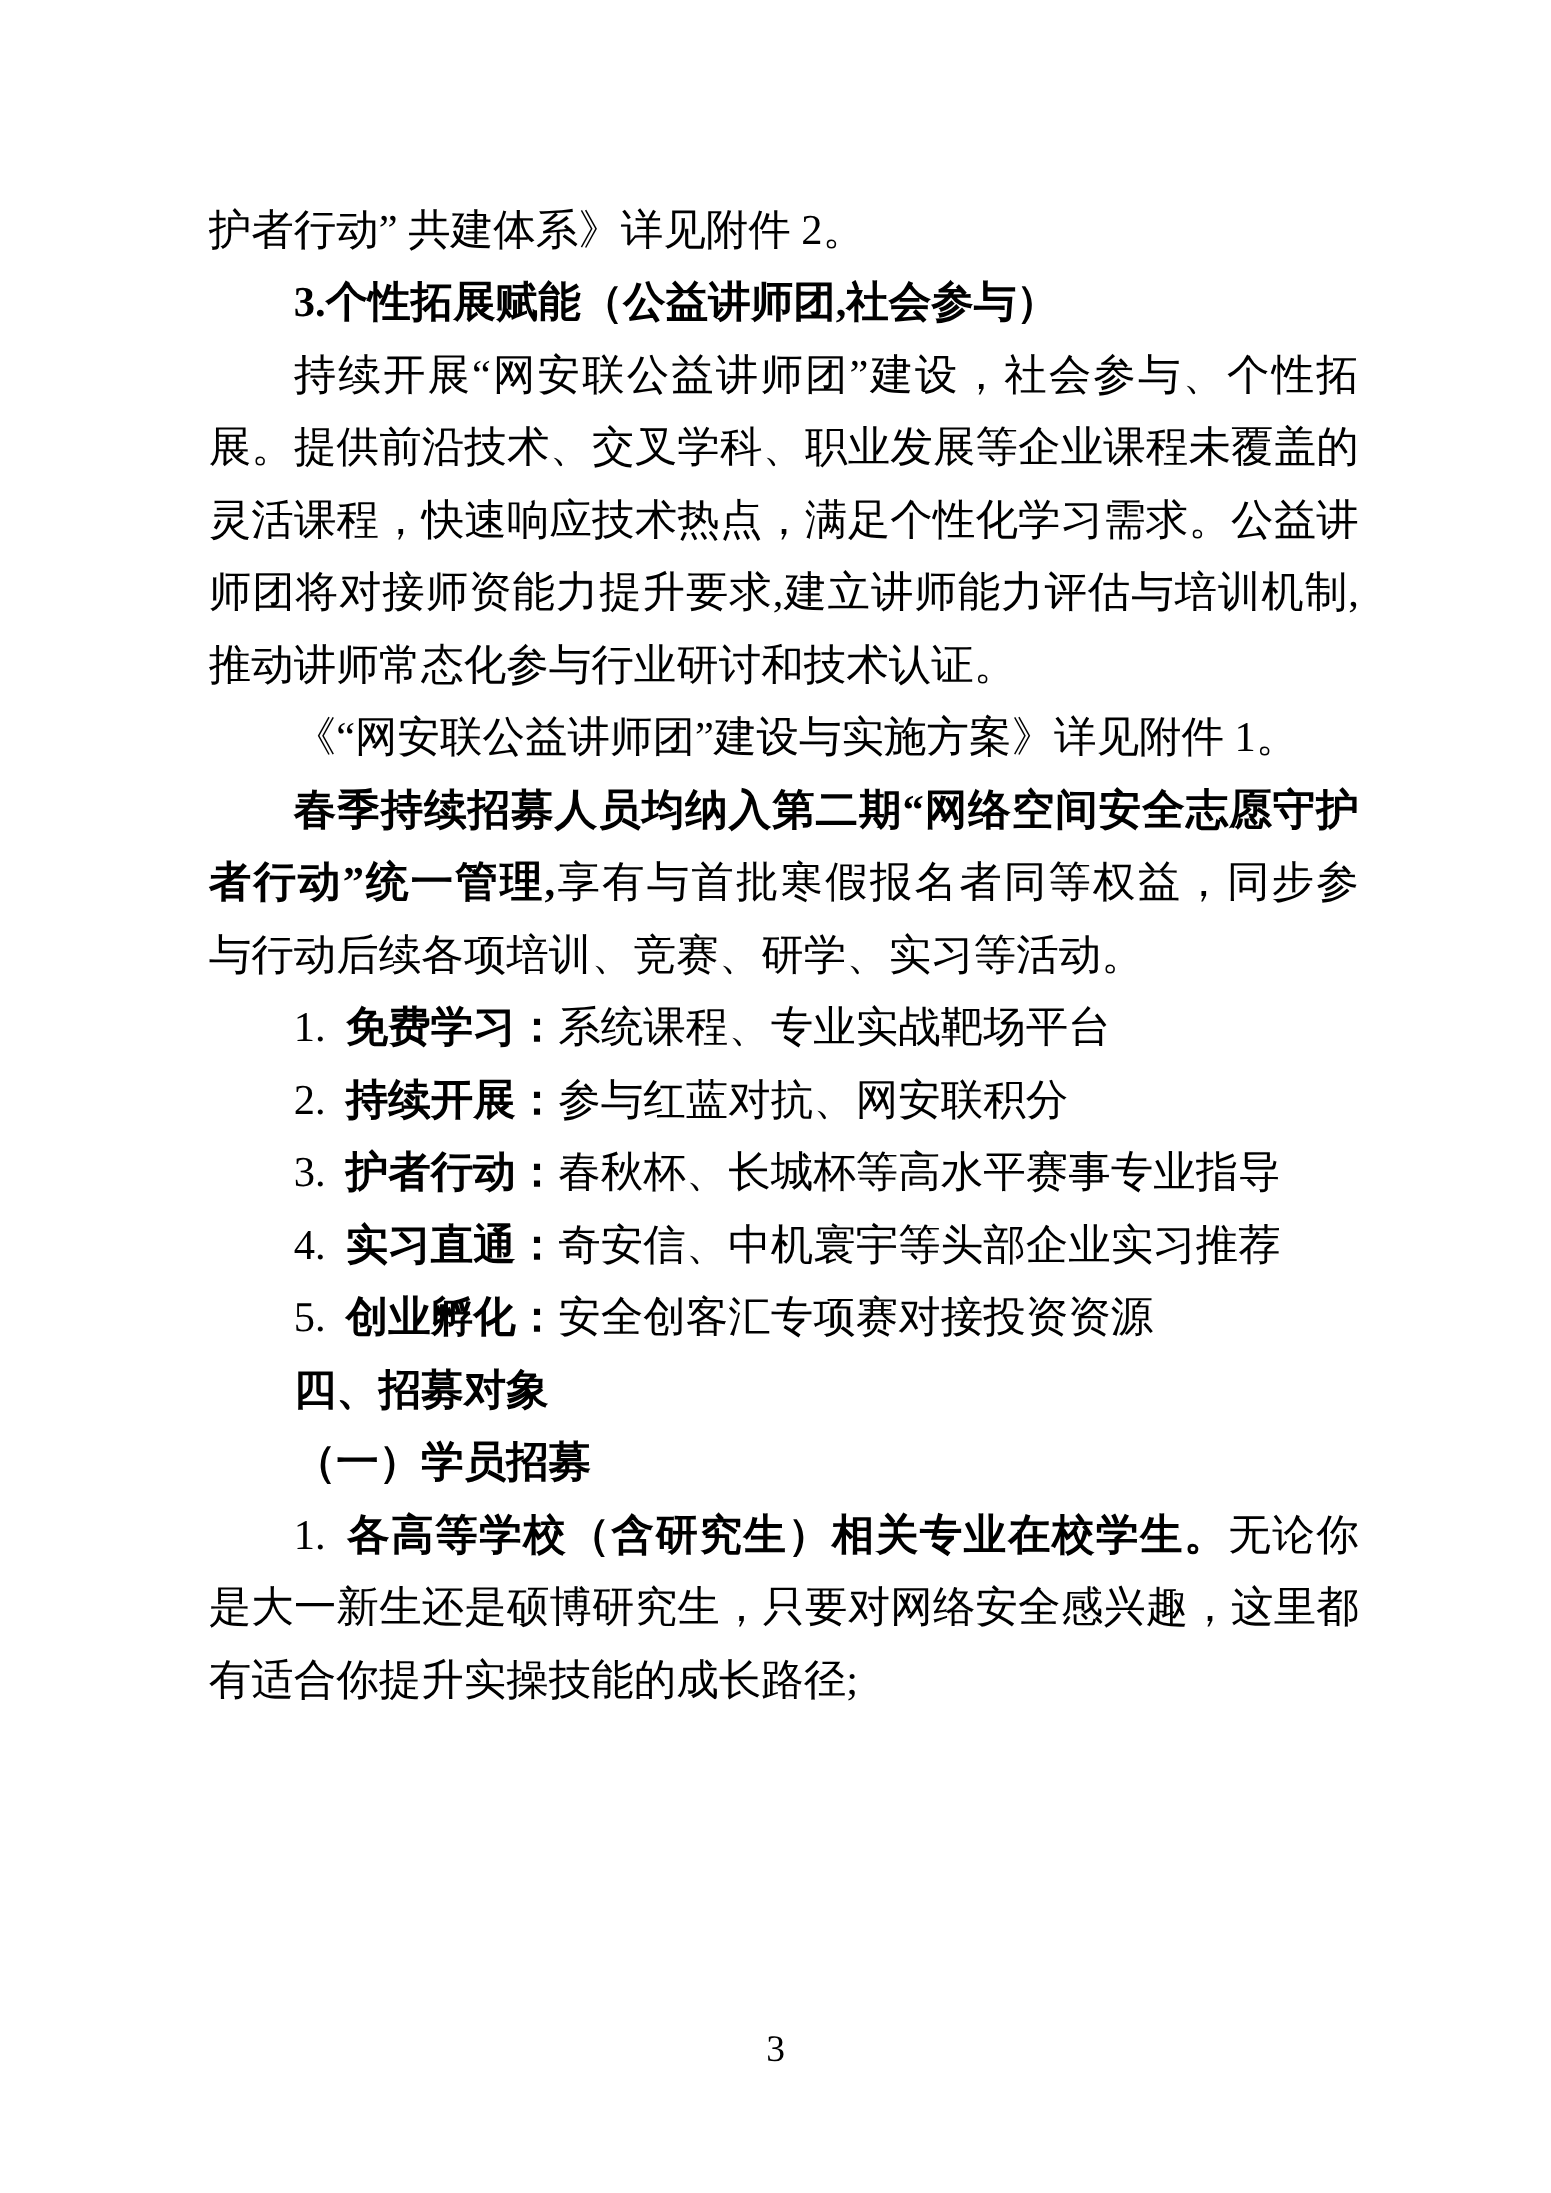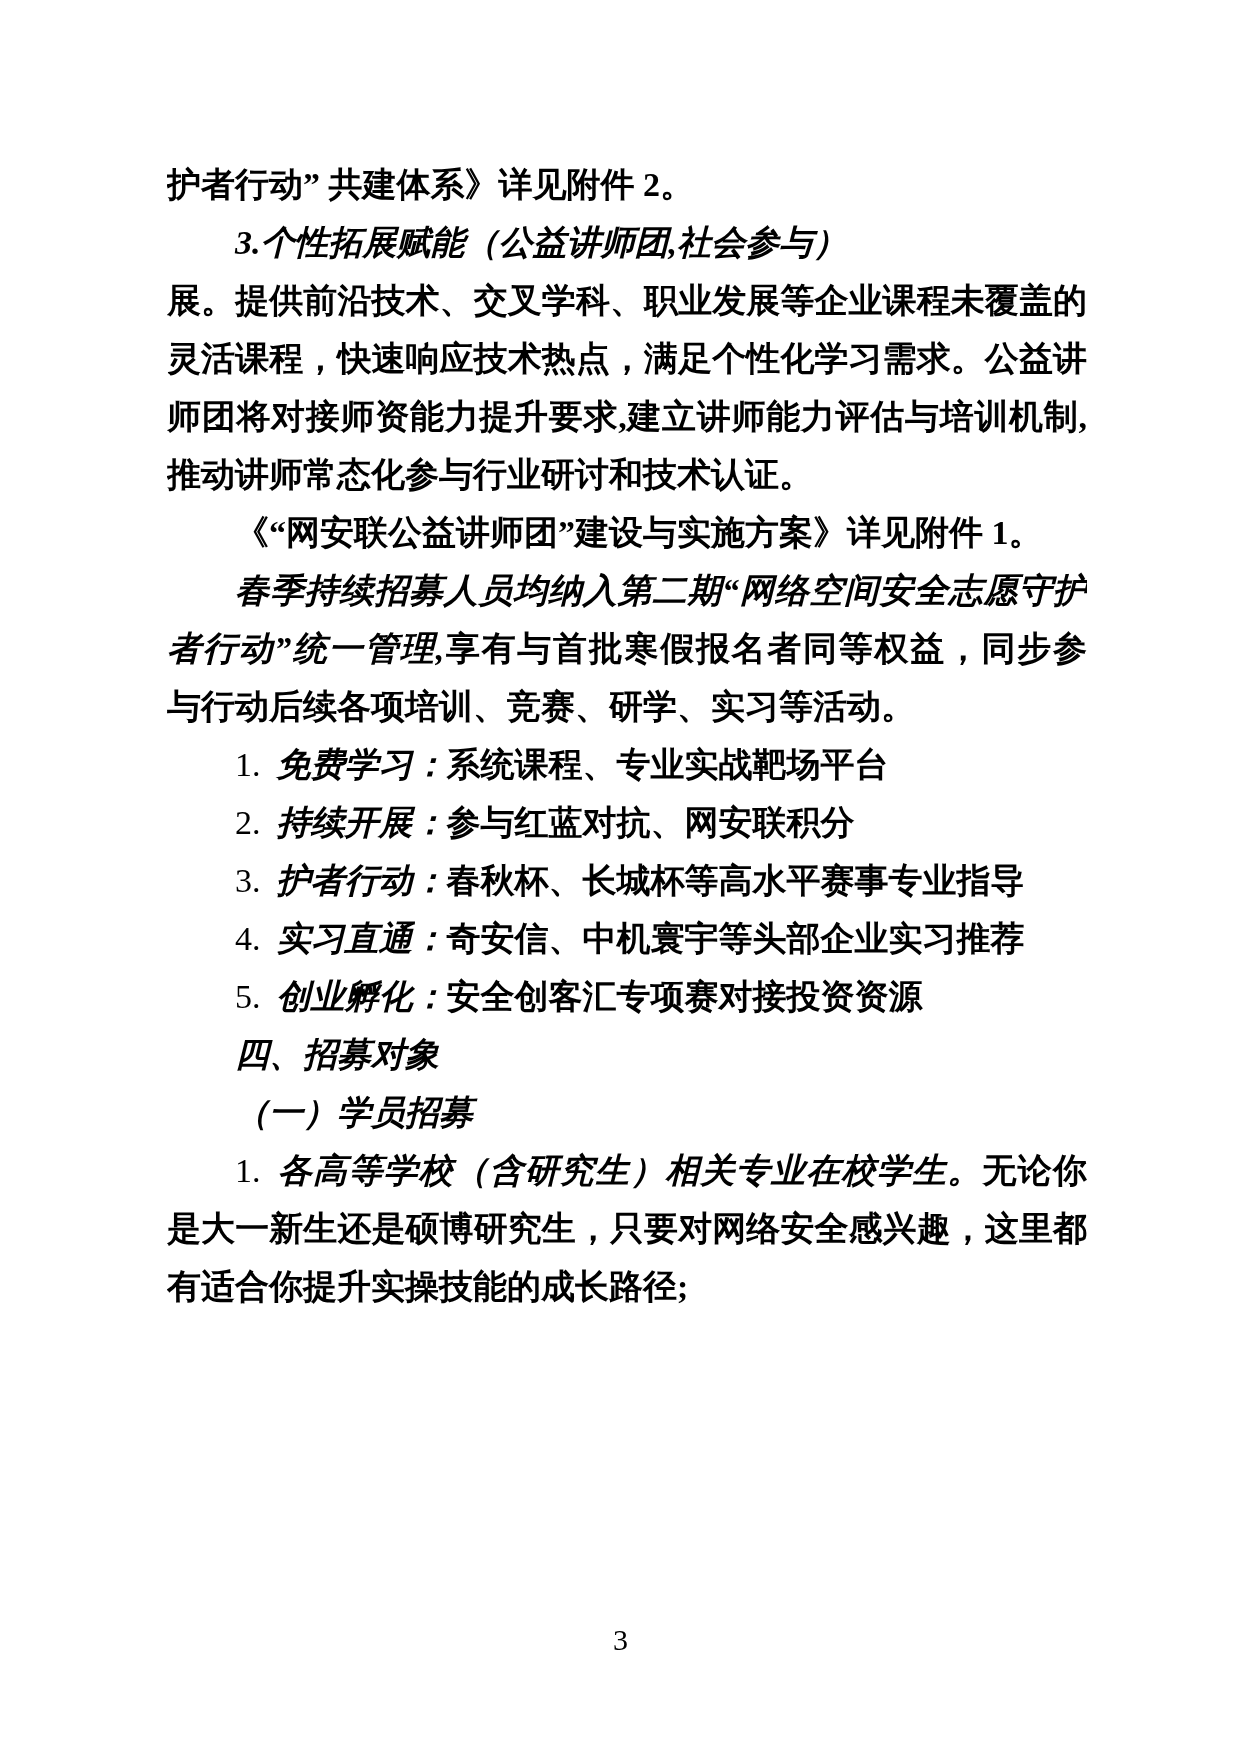--- a/index.html
+++ b/index.html
@@ -32,22 +32,22 @@
     letter-spacing: 0;
   }
   .line.indent {
     padding-left: 68px;
   }
   .line.justify {
     text-align: justify;
     text-align-last: justify;
     text-justify: inter-ideograph;
   }
-  .seg { font-weight: 700; }
-  .seg.bold { font-weight: 700; font-style: italic; }
+  .seg { font-weight: 400; }
+  .seg.bold { font-weight: 700; }
   .num {
     font-weight: 400;
     margin-right: 16px;
   }
   .page-num {
     position: absolute;
     left: 0;
     right: 0;
     top: 1620px;
     text-align: center;
@@ -56,20 +56,21 @@
     color: #000000;
   }
 </style>
 </head>
 <body>
 
 <div class="page">
   <div class="doc-body">
       <div class="line"><span class="seg">护者行动” 共建体系》详见附件 2。</span></div>
       <div class="line indent"><span class="seg bold">3.个性拓展赋能（公益讲师团,社会参与）</span></div>
+      <div class="line indent justify"><span class="seg">持续开展“网安联公益讲师团”建设，社会参与、个性拓</span></div>
       <div class="line justify"><span class="seg">展。提供前沿技术、交叉学科、职业发展等企业课程未覆盖的</span></div>
       <div class="line justify"><span class="seg">灵活课程，快速响应技术热点，满足个性化学习需求。公益讲</span></div>
       <div class="line justify"><span class="seg">师团将对接师资能力提升要求,建立讲师能力评估与培训机制,</span></div>
       <div class="line"><span class="seg">推动讲师常态化参与行业研讨和技术认证。</span></div>
       <div class="line indent"><span class="seg">《“网安联公益讲师团”建设与实施方案》详见附件 1。</span></div>
       <div class="line indent justify"><span class="seg bold">春季持续招募人员均纳入第二期“网络空间安全志愿守护</span></div>
       <div class="line justify"><span class="seg bold">者行动”统一管理,</span><span class="seg">享有与首批寒假报名者同等权益，同步参</span></div>
       <div class="line"><span class="seg">与行动后续各项培训、竞赛、研学、实习等活动。</span></div>
       <div class="line indent"><span class="num">1.</span><span class="seg bold">免费学习：</span><span class="seg">系统课程、专业实战靶场平台</span></div>
       <div class="line indent"><span class="num">2.</span><span class="seg bold">持续开展：</span><span class="seg">参与红蓝对抗、网安联积分</span></div>

